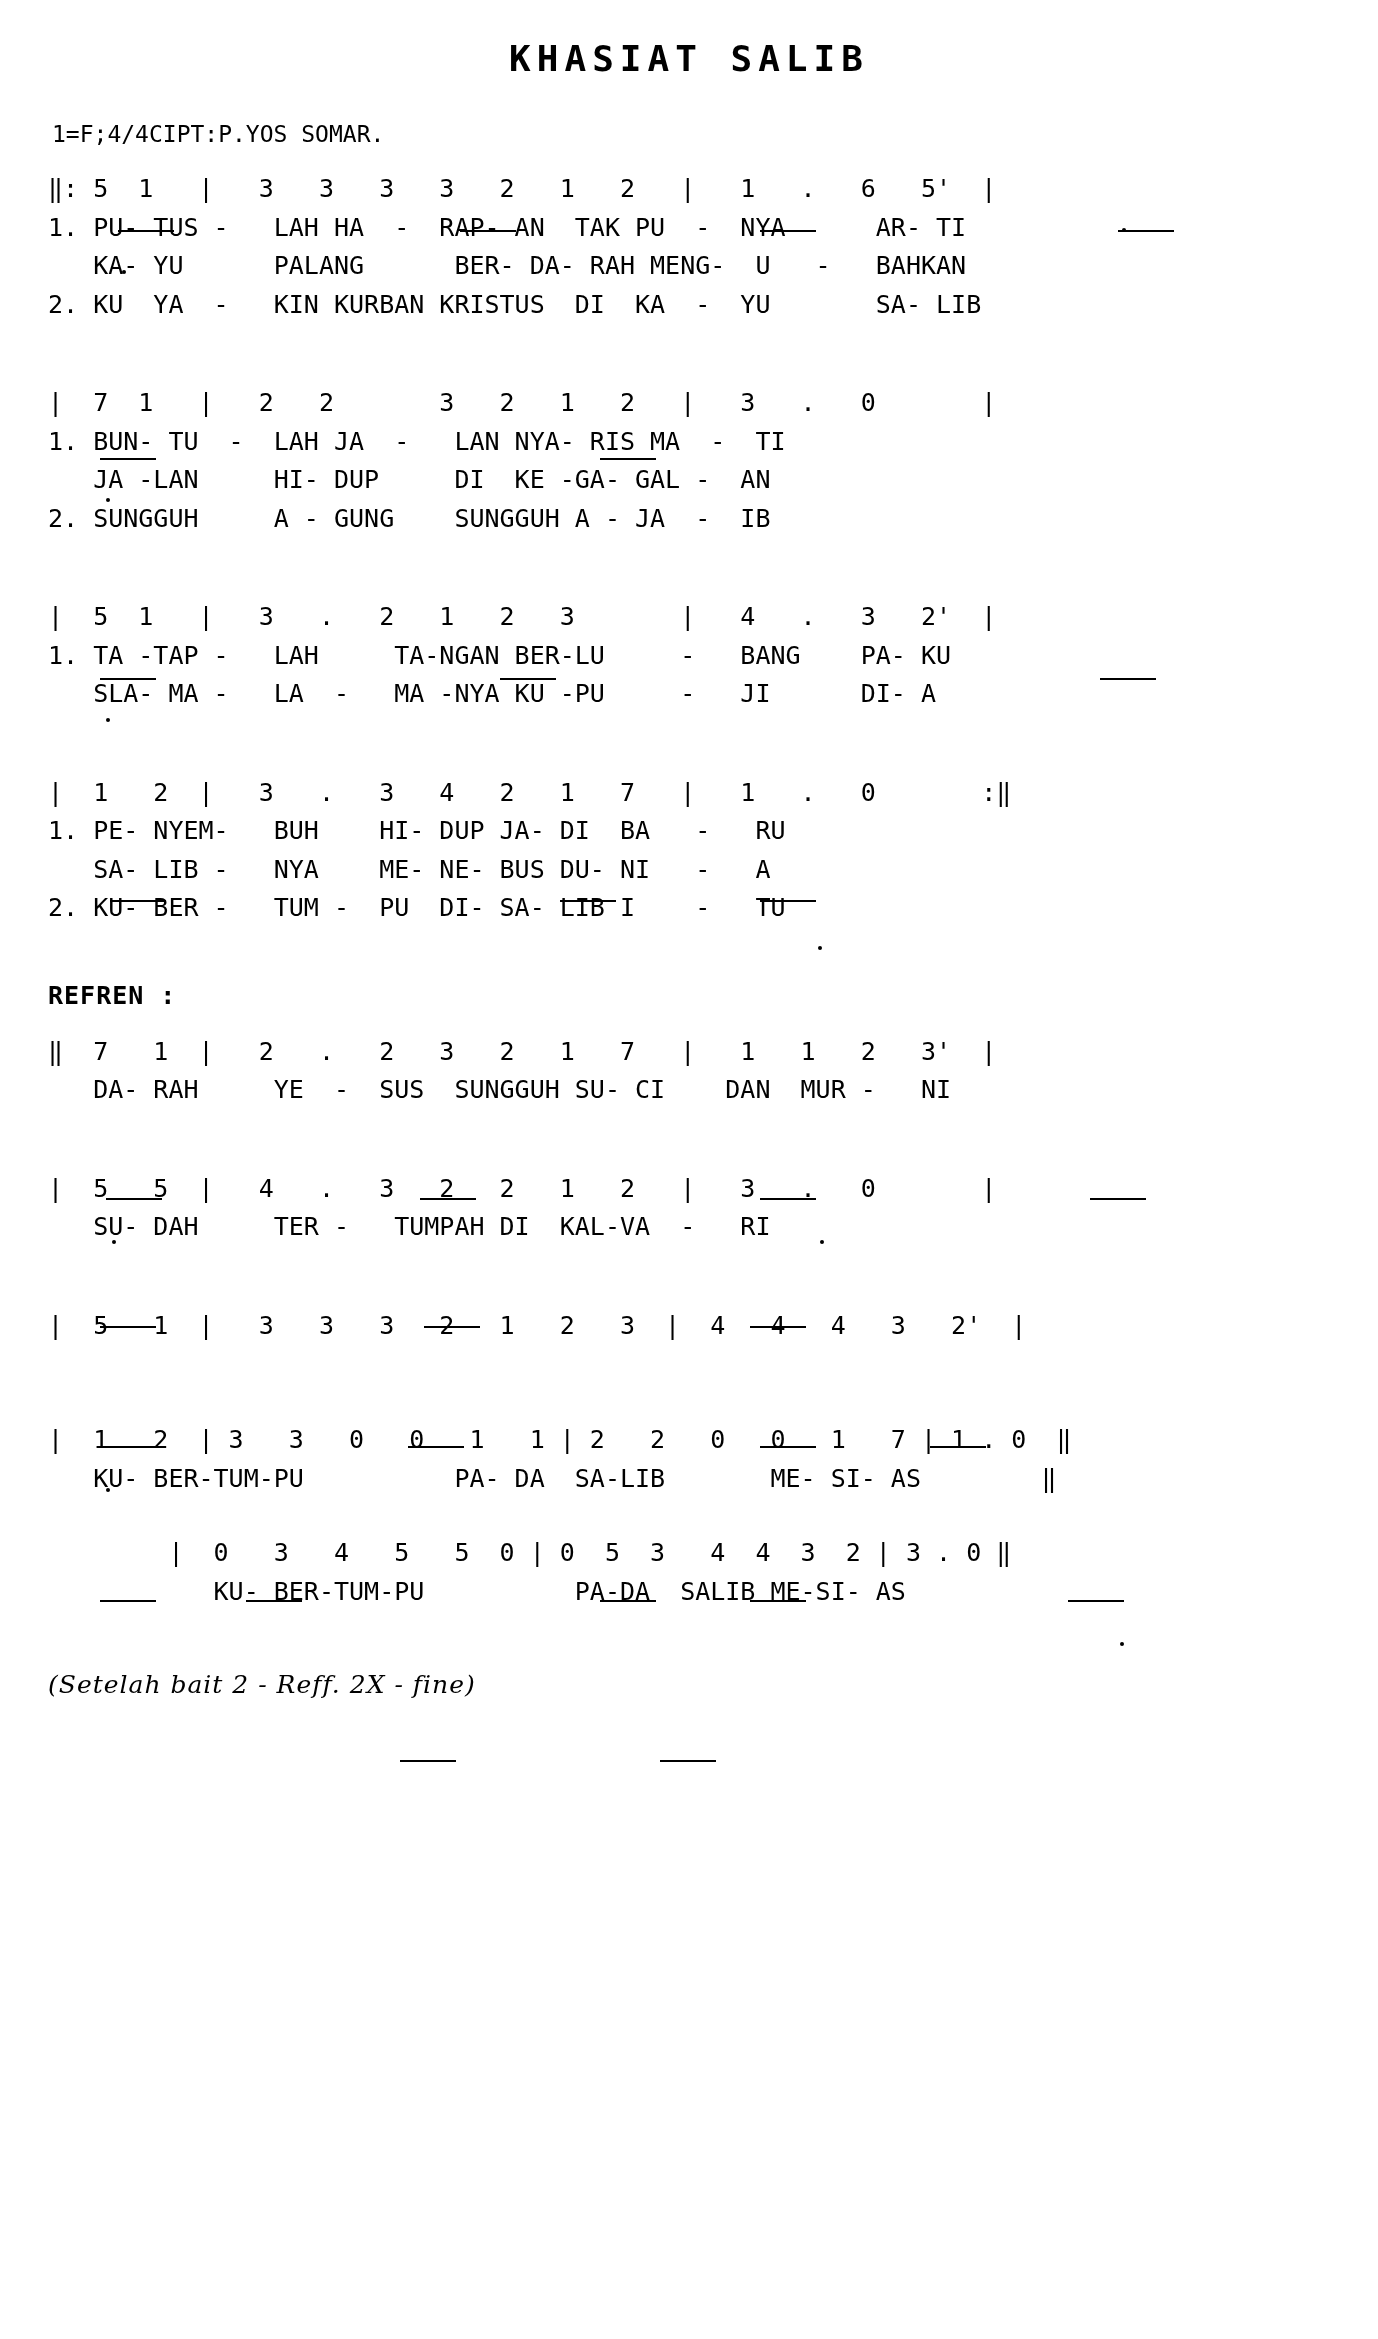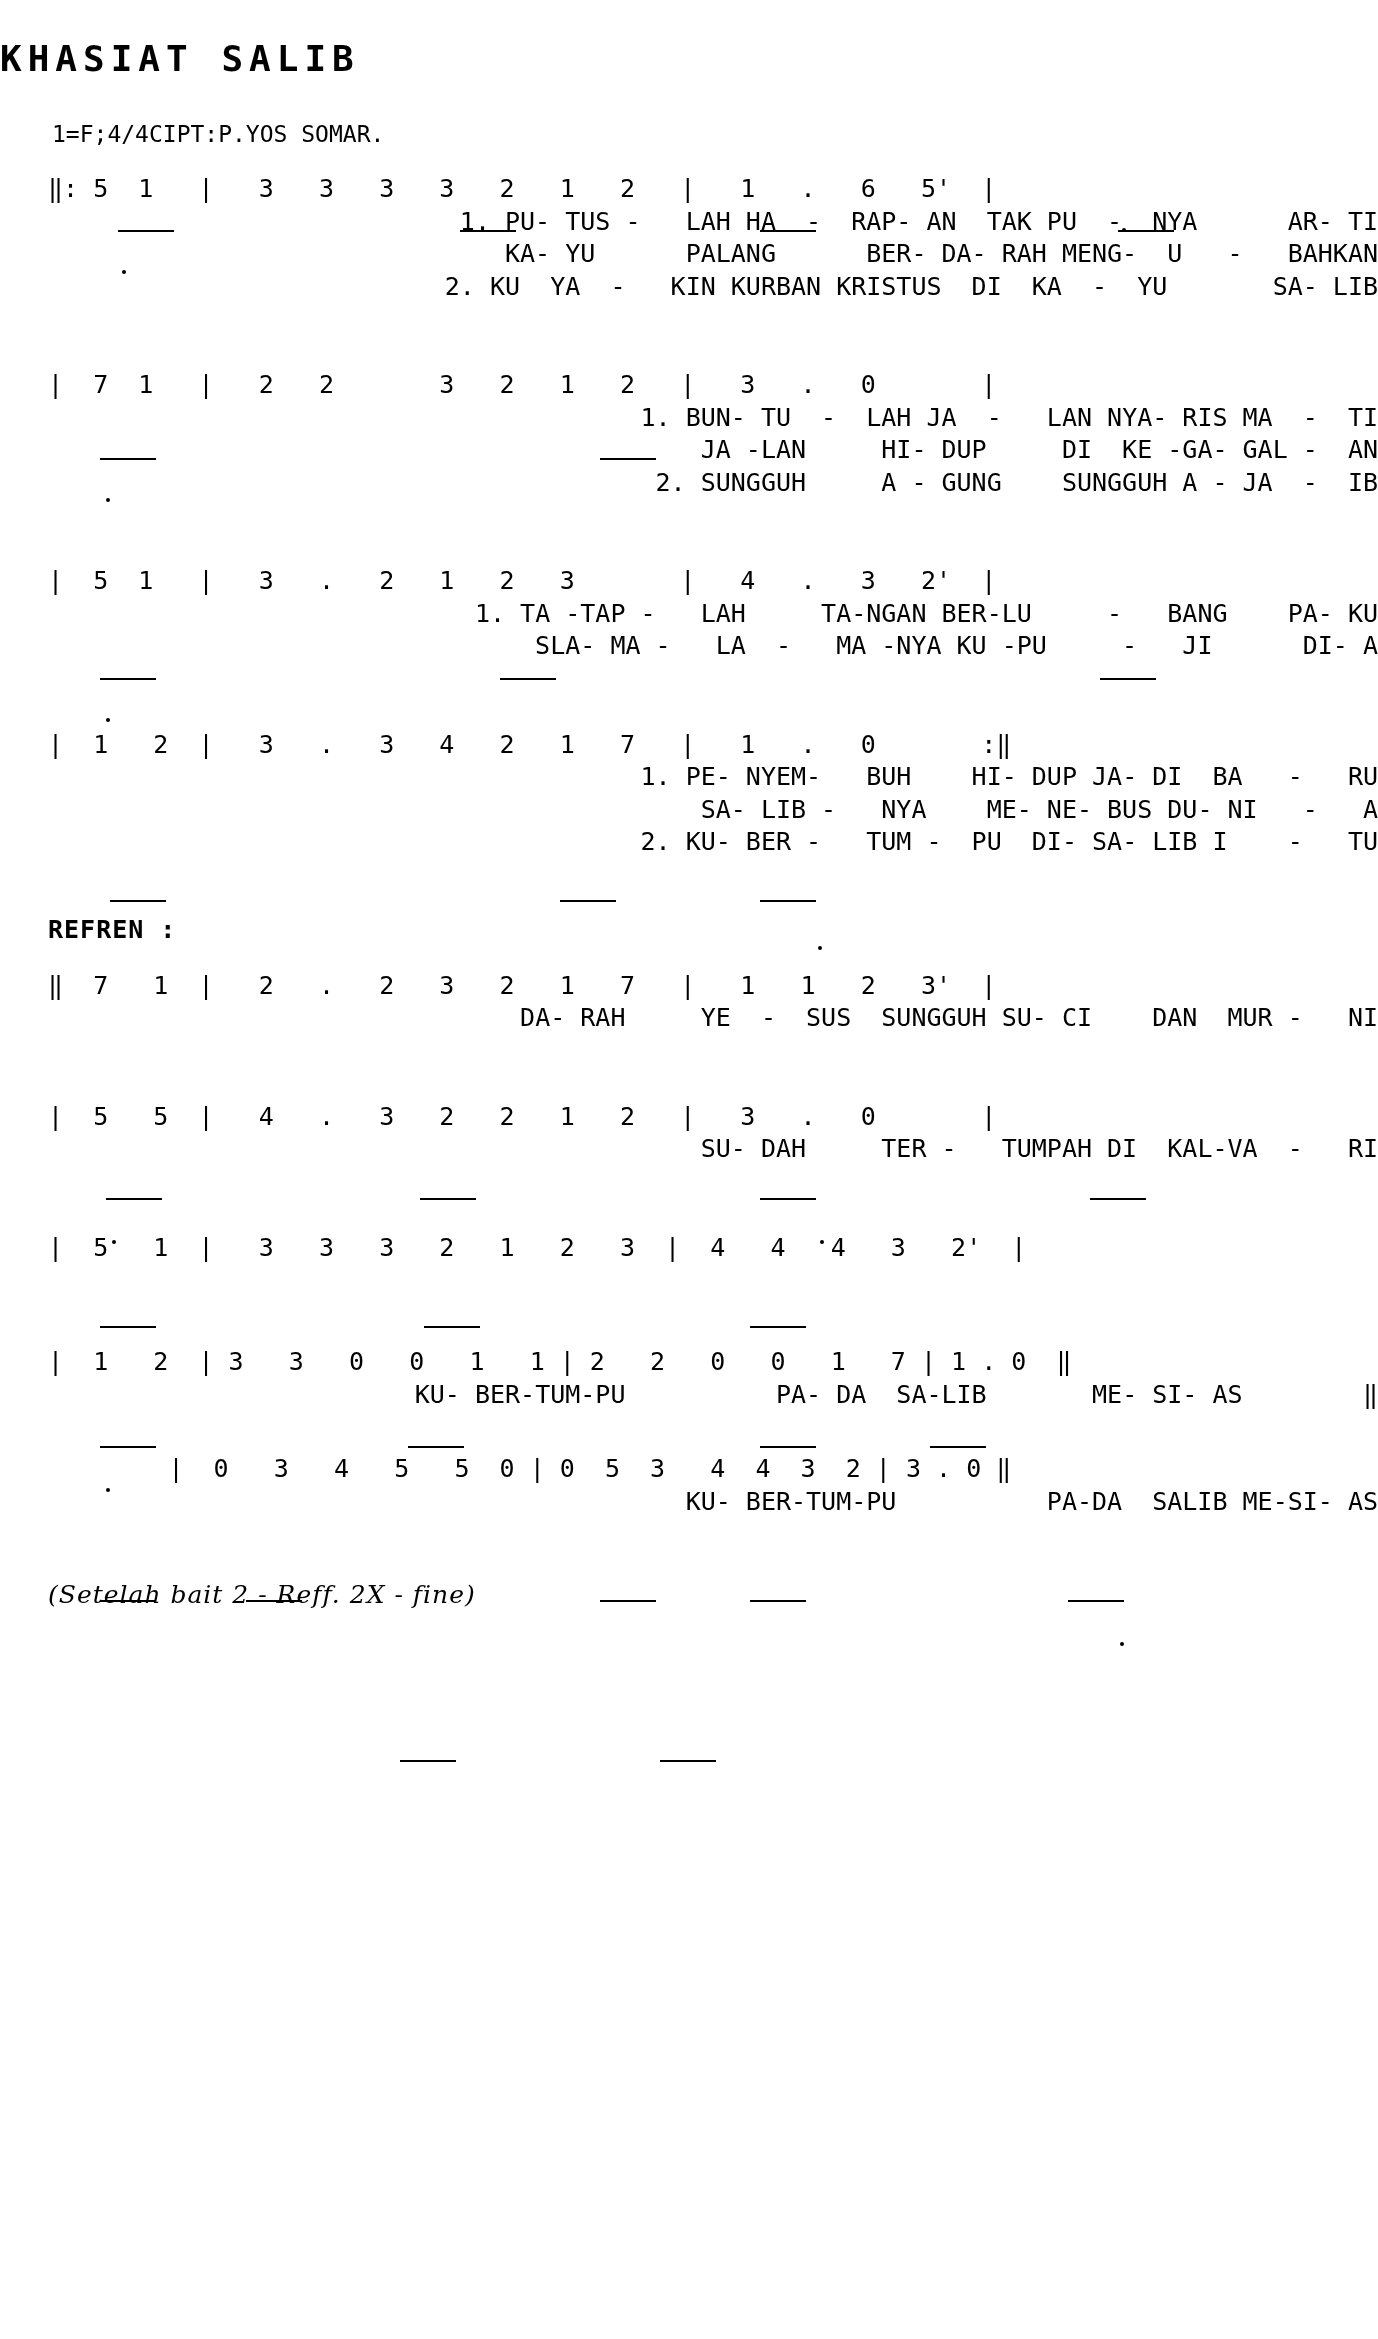--- a/index.html
+++ b/index.html
@@ -15,21 +15,21 @@
     position: relative;
     overflow: hidden;
   }
   .page {
     position: relative;
     width: 1378px;
     height: 2339px;
     padding: 0;
   }
   .title {
-    text-align: left;
+    text-align: center;
     font-family: "DejaVu Sans Mono", monospace;
     font-weight: bold;
     font-size: 36px;
     letter-spacing: 6px;
     margin-top: 38px;
   }
   .meta-row {
     display: flex;
     justify-content: flex-start;
     margin: 42px 38px 0 52px;
@@ -46,21 +46,21 @@
     font-size: 25px;
     white-space: pre;
     line-height: 1.30;
     letter-spacing: 0px;
   }
   .noteline {
     margin-top: 26px;
     position: relative;
   }
   .lyricline {
-    text-align: right;
+    margin-top: 6px;
   }
   .refren {
     font-family: "DejaVu Sans Mono", monospace;
     font-weight: bold;
     font-size: 25px;
     margin: 56px 0 0 48px;
     letter-spacing: 1px;
   }
   .footnote {
     font-family: "DejaVu Serif", serif;

